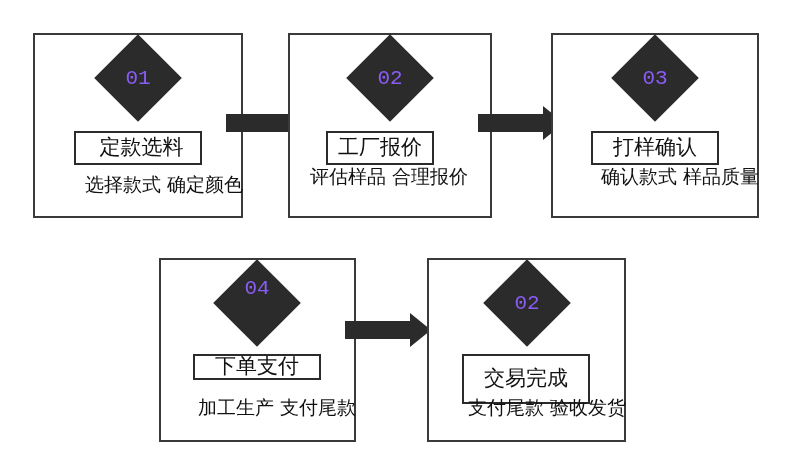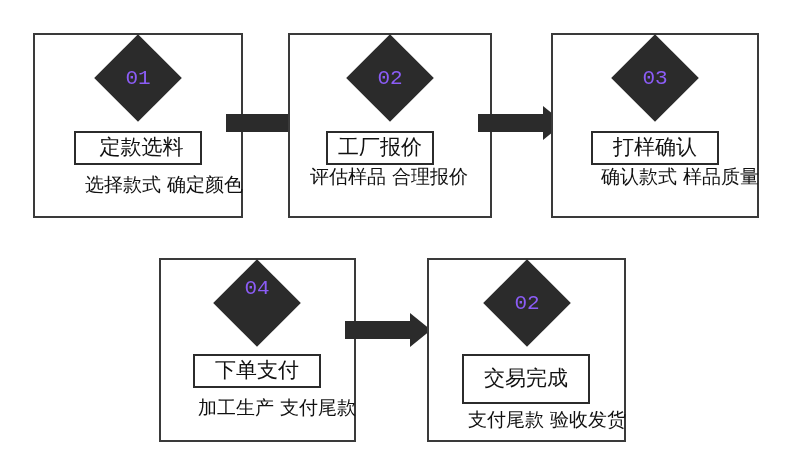--- a/index.html
+++ b/index.html
@@ -113,27 +113,27 @@
 
   <div class="step-box" style="left:551px; top:33px; width:208px; height:185px;"></div>
   <div class="diamond" style="left:624px; top:47px;"></div>
   <div class="diamond-label" style="left:624px; top:47px;">03</div>
   <div class="title-box" style="left:591px; top:131px; width:128px; height:34px;">打样确认</div>
   <div class="subtitle" style="left:551px; top:164px; width:208px;">确认款式 样品质量</div>
 
   <div class="step-box" style="left:159px; top:258px; width:197px; height:184px;"></div>
   <div class="diamond" style="left:226px; top:272px;"></div>
   <div class="diamond-label" style="left:226px; top:257px;">04</div>
-  <div class="title-box" style="left:193px; top:354px; width:128px; height:34px;font-family:Liberation Mono, monospace;">下单支付</div>
+  <div class="title-box" style="left:193px; top:354px; width:128px; height:26px;font-family:Liberation Mono, monospace;">下单支付</div>
   <div class="subtitle" style="left:159px; top:395px; width:197px;">加工生产 支付尾款</div>
 
   <div class="arrow" style="left:345px; top:313px; width:86px;">
     <div class="shaft" style="width:65px;"></div>
     <div class="head" style="left:65px;"></div>
   </div>
 
   <div class="step-box" style="left:427px; top:258px; width:199px; height:184px;"></div>
   <div class="diamond" style="left:496px; top:272px;"></div>
   <div class="diamond-label" style="left:496px; top:272px;">02</div>
   <div class="title-box" style="left:462px; top:354px; width:128px; height:50px;">交易完成</div>
-  <div class="subtitle" style="left:427px; top:407px; width:199px;">支付尾款 验收发货</div>
+  <div class="subtitle" style="left:427px; top:395px; width:199px;">支付尾款 验收发货</div>
 
 </div>
 
 </body></html>

